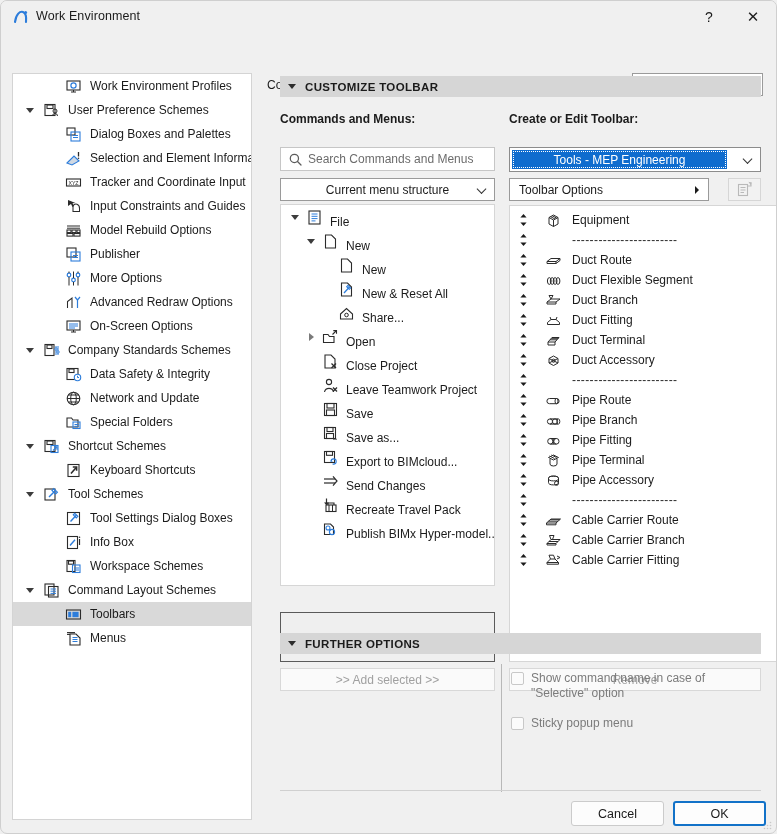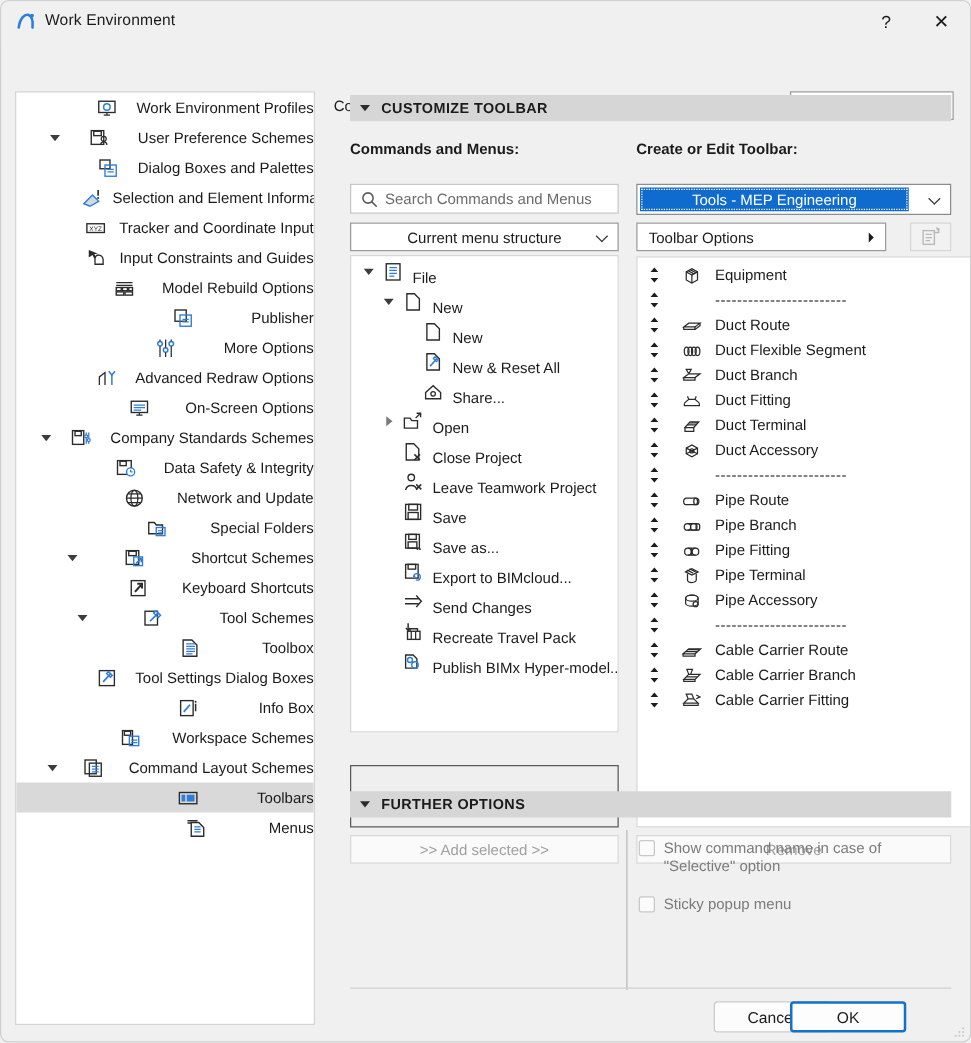--- a/index.html
+++ b/index.html
@@ -76,21 +76,20 @@
     border: 1px solid #d4d4d4;
     overflow: hidden;
   }
   .tnode {
     position: relative;
     height: 24px;
     display: flex; align-items: center;
     white-space: nowrap;
     font-size: 12px;
     color: #1b1b1b;
-    justify-content: space-between;
   }
   .tnode.sel { background: #d9d9d9; }
   .tw { width: 20px; height: 24px; display: flex; align-items: center; justify-content: center; flex: 0 0 20px; }
   .chev {
     width: 0; height: 0;
     border-left: 4px solid transparent;
     border-right: 4px solid transparent;
     border-top: 5px solid #3c3c3c;
   }
   .chev.closed {
@@ -279,21 +278,21 @@
     position: absolute; left: 279px; top: 789px; width: 481px; height: 1px;
     background: #d0d0d0;
   }
   .dlg-btn {
     position: absolute; top: 800px; height: 25px;
     display: flex; align-items: center; justify-content: center;
     font-size: 12.5px; background: #fcfcfc; border: 1px solid #cbcbcb;
     border-radius: 3px; color: #1b1b1b;
   }
   #btn-cancel { left: 570px; width: 93px; }
-  #btn-ok { left: 631px; width: 93px; border: 2px solid #1272c8; background: #fdfdfd; }
+  #btn-ok { left: 672px; width: 93px; border: 2px solid #1272c8; background: #fdfdfd; }
 
   .grip {
     position: absolute; right: 4px; bottom: 3px; width: 9px; height: 9px;
     opacity: .45;
   }
   svg { display: block; }
 </style>
 </head>
 <body>
 
@@ -566,35 +565,20 @@
             <span class="chev"></span>
           </span>
           <span class="ticon">
             <svg width="17" height="17" viewBox="0 0 17 17">
               <rect x="2" y="3" width="10" height="11" fill="none" stroke="#2b2b2b" stroke-width="1.1"></rect>
               <path d="M6 11 L12.5 4.5" stroke="#2d7ddb" stroke-width="1.4"></path>
               <path d="M10.8 2.6 l3.6 3.6 l-1.8 1.8 l-3.6 -3.6 Z" fill="none" stroke="#2d7ddb" stroke-width="1.2"></path>
             </svg>
           </span>
           <span class="tlabel">Tool Schemes</span>
-        </div>
-        <div class="tnode">
-          <span style="flex:0 0 29px"></span>
-          <span class="tw"></span>
-          <span class="ticon">
-            <svg width="17" height="17" viewBox="0 0 17 17">
-              <path d="M2.5 2 h7 l4 4 v9 h-11 Z" fill="#fff" stroke="#2b2b2b" stroke-width="1.1"></path>
-              <line x1="5" y1="5" x2="12" y2="5" stroke="#2d7ddb" stroke-width="1"></line>
-              <line x1="5" y1="7" x2="12" y2="7" stroke="#2d7ddb" stroke-width="1"></line>
-              <line x1="5" y1="9" x2="12" y2="9" stroke="#2d7ddb" stroke-width="1"></line>
-              <line x1="5" y1="11" x2="12" y2="11" stroke="#2d7ddb" stroke-width="1"></line>
-              <line x1="5" y1="13" x2="10" y2="13" stroke="#2d7ddb" stroke-width="1"></line>
-            </svg>
-          </span>
-          <span class="tlabel">Toolbox</span>
         </div>
         <div class="tnode">
           <span style="flex:0 0 29px"></span>
           <span class="tw"></span>
           <span class="ticon">
             <svg width="17" height="17" viewBox="0 0 17 17">
               <rect x="2.5" y="2.5" width="12" height="12" fill="none" stroke="#2b2b2b" stroke-width="1.1"></rect>
               <path d="M5.5 11.5 L11.5 5" stroke="#2d7ddb" stroke-width="1.4"></path>
               <path d="M9.8 3.3 l3 3 l-1.5 1.5 l-3 -3 Z" fill="none" stroke="#2d7ddb" stroke-width="1.2"></path>
             </svg>

